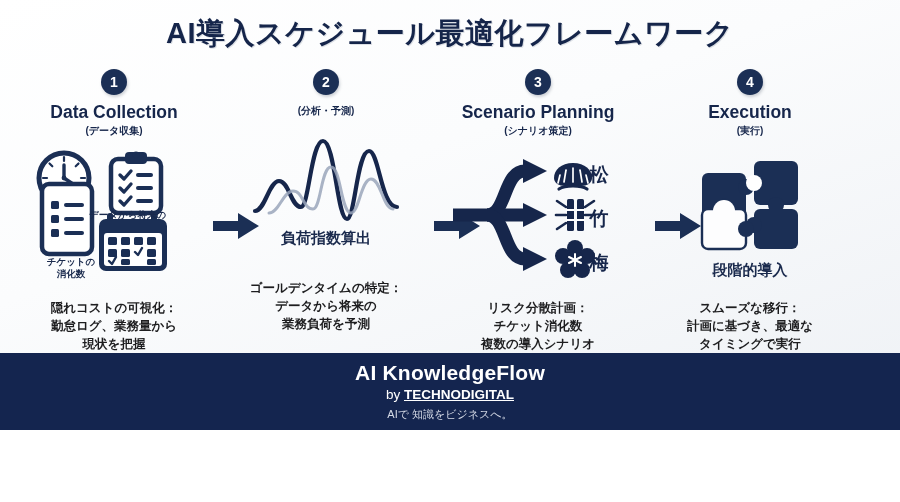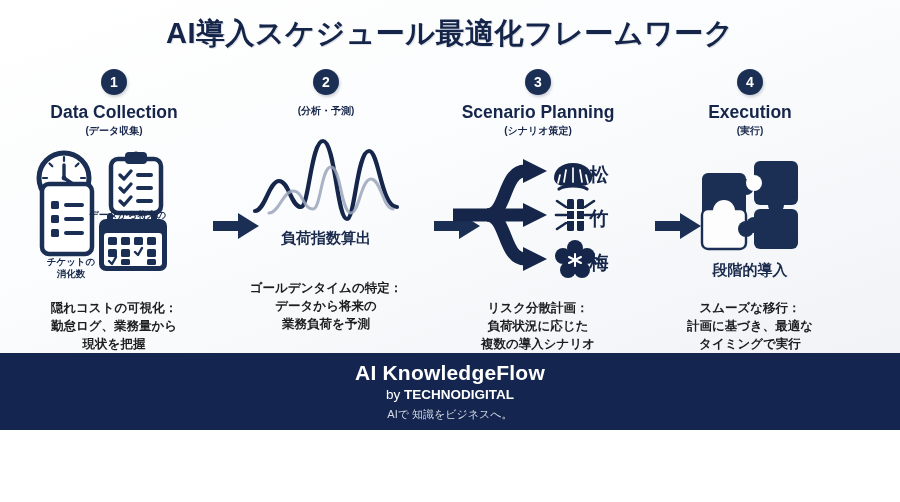--- a/index.html
+++ b/index.html
@@ -81,21 +81,21 @@
   
   .footer {
     height:87px;
     background:#14254f;
     display:flex; flex-direction:column;
     align-items:center; justify-content:center;
     color:#fff;
   }
   .f-brand { font-size:21px; font-weight:bold; letter-spacing:.2px; }
   .f-by { font-size:13.5px; margin-top:2px; }
-  .f-by b { font-weight:bold; }
+  .f-by b { font-weight:bold;text-decoration:underline; }
   .f-tag { font-size:11px; margin-top:5px; color:#d5dae6; }
 
   
   .c1-wrap { position:relative; width:190px; height:122px; }
   .c1-clock { position:absolute; left:16px; top:0; }
   .c1-list  { position:absolute; left:20px; top:32px; }
   .c1-clip  { position:absolute; left:88px; top:2px; }
   .c1-cal   { position:absolute; left:78px; top:62px; }
   .lbl-a { position:absolute; left:70px; top:60px; font-size:9.5px; font-weight:bold; color:#1a2a4d; white-space:nowrap; }
   .lbl-b { position:absolute; left:6px; top:108px; font-size:9.5px; font-weight:bold; color:#1a2a4d; text-align:center; width:92px; line-height:1.25;font-family:Liberation Serif, serif; }
@@ -294,21 +294,21 @@
             </g>
           </g>
 
           <text x="148" y="32" font-family="'Liberation Sans',sans-serif" font-size="19" font-weight="bold" fill="#16264b" text-anchor="middle">松</text>
           <text x="148" y="76" font-family="'Liberation Sans',sans-serif" font-size="19" font-weight="bold" fill="#16264b" text-anchor="middle">竹</text>
           <text x="148" y="120" font-family="'Liberation Sans',sans-serif" font-size="19" font-weight="bold" fill="#16264b" text-anchor="middle">梅</text>
         </svg>
       </div>
 
       <div class="desc">リスク分散計画：
-負荷状況に応じた
+チケット消化数
 複数の導入シナリオ</div>
     </div>
 
     <div class="arrow" style="left:655px">
       <svg width="46" height="30" viewBox="0 0 46 30">
         <path d="M0,10 L25,10 L25,2 L46,15 L25,28 L25,20 L0,20 Z" fill="#1b2f55"></path>
       </svg>
     </div>
 
     <div class="column">

